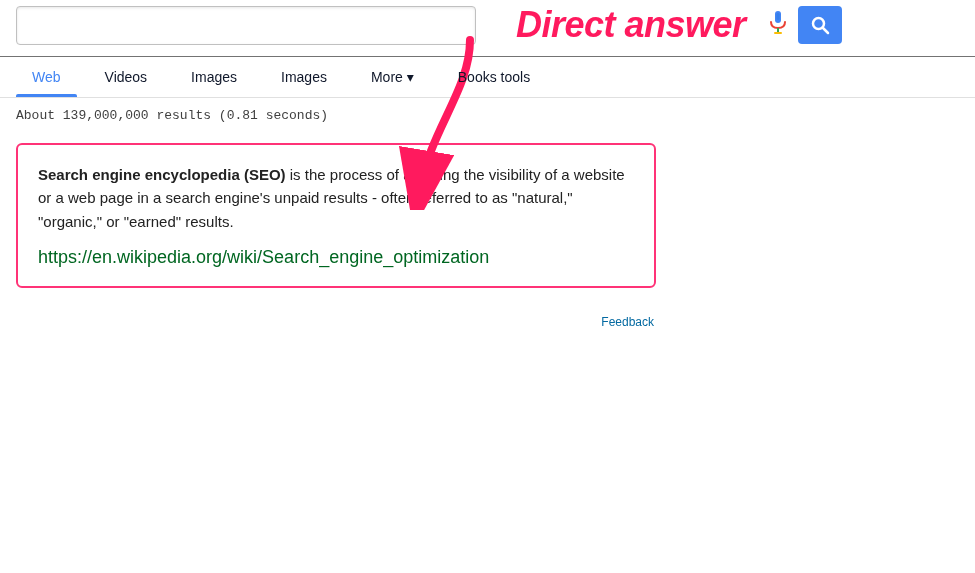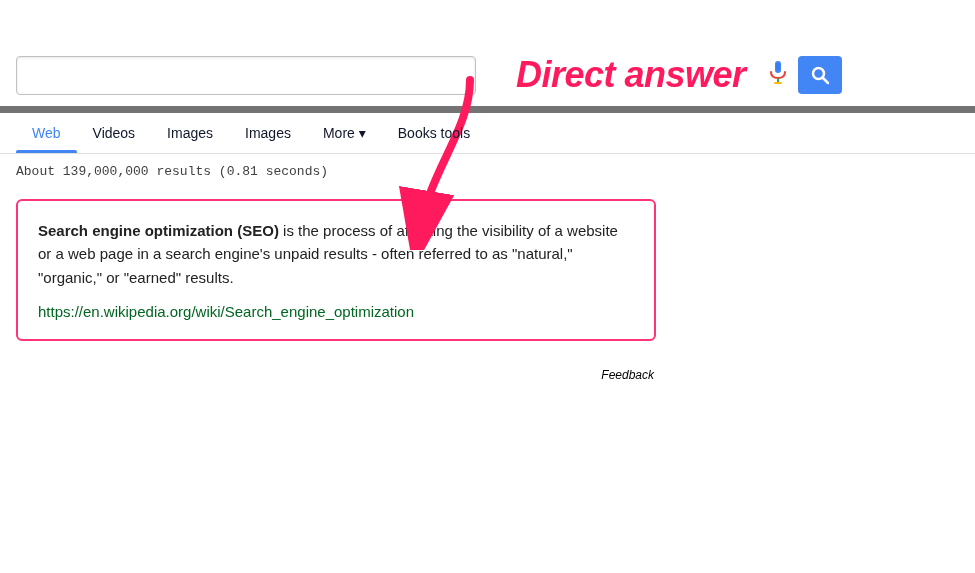--- a/index.html
+++ b/index.html
@@ -8,24 +8,23 @@
       background: #fff;
       width: 975px;
       min-height: 573px;
       overflow: hidden;
     }
 
     
     .search-bar-container {
       display: flex;
       align-items: center;
-      padding: 14px 16px 10px 16px;
-      border-bottom: 7px solid #737373;
+      padding: 4px 16px 10px 16px;
+      border-bottom: 1px solid #737373;
       position: relative;
-      margin-top: 40px;
     }
 
     .search-input-wrapper {
       display: flex;
       align-items: center;
       border: 1px solid #c0c0c0;
       border-radius: 4px;
       padding: 8px 12px;
       width: 460px;
       box-shadow: inset 0 1px 3px rgba(0,0,0,0.1);
@@ -68,21 +67,21 @@
       justify-content: center;
       margin-left: 8px;
     }
 
     
     .nav-tabs {
       display: flex;
       align-items: center;
       padding: 0 16px;
       border-bottom: 1px solid #e0e0e0;
-      gap: 0;
+      gap: 12px;
     }
 
     .nav-tab {
       padding: 12px 16px;
       font-size: 14px;
       color: #0f172a;
       cursor: pointer;
       position: relative;
       text-decoration: none;
       display: flex;
@@ -132,36 +131,35 @@
 
     .answer-link-title {
       font-size: 16px;
       color: #7b0fb5;
       text-decoration: none;
       display: block;
       margin-bottom: 4px;
     }
 
     .answer-link-url {
-      font-size: 15px;
+      font-size: 18px;
       color: #006621;
       text-decoration: none;
     }
 
     
     .feedback-area {
       text-align: right;
       padding: 4px 16px 10px;
       max-width: 670px;
     }
 
     .feedback-text {
       font-size: 12px;
-      color: #000000;
-      font-style: italic;
+      color: #0369a1;
     }
 
     
     .mic-svg {
       width: 24px;
       height: 28px;
     }
   </style>
 </head>
 <body>
@@ -210,21 +208,21 @@
   <a class="nav-tab">Images</a>
   <a class="nav-tab">Images</a>
   <a class="nav-tab">More ▾</a>
   <a class="nav-tab">Books tools</a>
 </nav>
 
 <div class="results-count">About 139,000,000 results (0.81 seconds)</div>
 
 <div class="answer-box">
   <p class="answer-text">
-    <strong>Search engine optimization</strong>
+    <strong>Search engine encyclopedia</strong>
     <strong> (SEO)</strong>
     <span> is the process of affecting the visibility of a website or a web page in a search engine's unpaid results - often referred to as "natural," "organic," or "earned" results.</span>
   </p>
   <a class="answer-link-url" href="#">https://en.wikipedia.org/wiki/Search_engine_optimization</a>
 </div>
 
 <div class="feedback-area">
   <span class="feedback-text">Feedback</span>
 </div>
 

